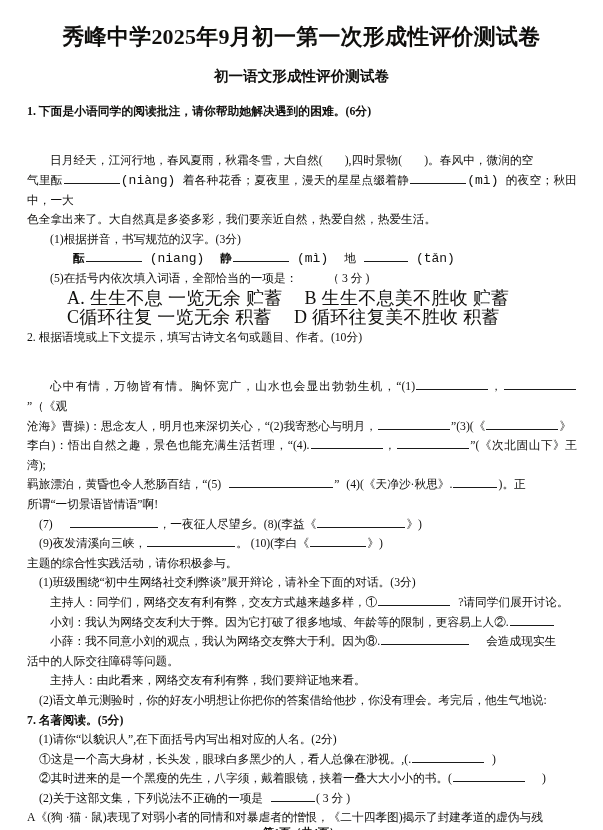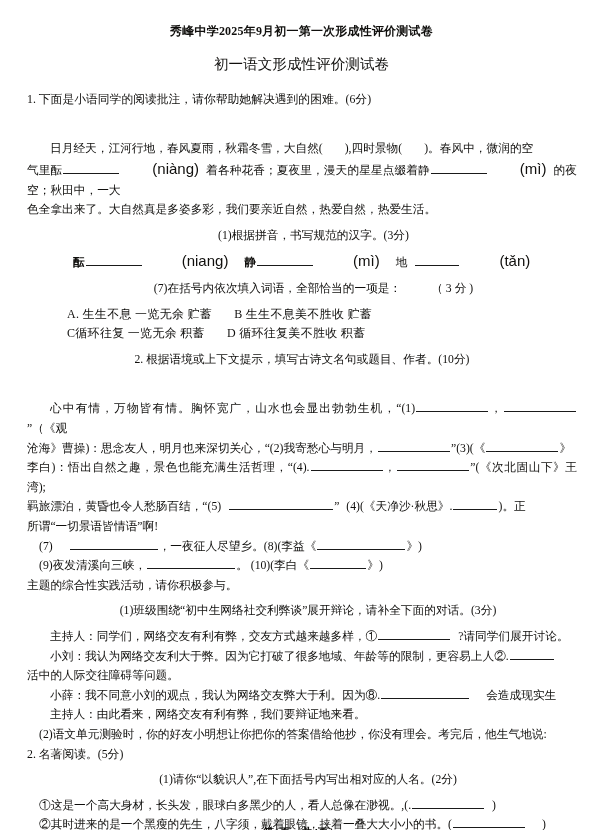--- a/index.html
+++ b/index.html
@@ -18,54 +18,53 @@
   .page {
     width: 603px;
     height: 830px;
     box-sizing: border-box;
     padding: 0;
     position: relative;
   }
   .title-main {
     text-align: center;
     font-weight: bold;
-    font-size: 12px;
+    font-size: 22px;
     letter-spacing: 0.2px;
     margin-top: 24px;
     line-height: 1.2;
   }
   .title-sub {
     text-align: center;
-    font-weight: normal;
+    font-weight: bold;
     font-size: 14.6px;
     margin-top: 18px;
     line-height: 1.2;
   }
   .body-wrap {
     margin-top: 16px;
     padding: 0 26px 0 27px;
   }
   .qline {
     font-size: 11.7px;
     line-height: 19.6px;
     text-align: justify;
     text-justify: inter-ideograph;
     margin: 0;
   }
   .qhead {
-    font-weight: normal;
+    font-weight: bold;
     font-size: 11.8px;
     line-height: 19.6px;
     margin: 0;
   }
   .qhead-reg {
     font-size: 11.7px;
     line-height: 19.6px;
-    margin: 6px;
-    text-align: center;
+    margin: 0;
   }
   .indent1 { text-indent: 23px; margin-top: 30px; }
   .indent2 { padding-left: 23px; }
   .indent3 { padding-left: 46px; }
   .indent-small { padding-left: 12px; }
   .blank {
     display: inline-block;
     border-bottom: 1px solid #1a1a1a;
     vertical-align: baseline;
     height: 11px;
@@ -74,26 +73,25 @@
   .b-sm { width: 44px; }
   .b-md { width: 56px; }
   .b-lg { width: 72px; }
   .b-xl { width: 88px; }
   .b-xxl { width: 104px; }
   .paren-blank {
     display: inline-block;
     width: 22px;
   }
   .pinyin {
-    font-family: Liberation Sans, sans-serif;
-    font-size: 15px;
-    margin-left: 32px;
+    font-family: Liberation Mono, monospace;
+    font-size: 13px;
   }
   .opts {
-    font-size: 12px;
+    font-size: 18px;
     line-height: 19.6px;
     padding-left: 40px;
     letter-spacing: 0.3px;
   }
   .opt-gap { display: inline-block; width: 22px; }
   .opt-gap-l { display: inline-block; width: 30px; }
   .footer {
     position: absolute;
     bottom: 14px;
     left: 0;
@@ -130,21 +128,21 @@
       <span>色全拿出来了。大自然真是多姿多彩，我们要亲近自然，热爱自然，热爱生活。</span>
     </div>
 
     <div class="qhead-reg indent2">(1)根据拼音，书写规范的汉字。(3分)</div>
 
     <div class="qline indent3">
       <b>酝</b><span class="blank b-md"></span><span class="narrow-sp"></span><span class="pinyin">(niang)</span><span class="wide-sp"></span><b>静</b><span class="blank b-md"></span><span class="narrow-sp"></span><span class="pinyin">(mì)</span><span class="wide-sp"></span><span>地</span><span class="narrow-sp"></span><span class="blank b-sm"></span><span class="narrow-sp"></span><span class="pinyin">(tǎn)</span>
     </div>
 
     <div class="qhead-reg indent2">
-      <span>(7)在括号内依次填入词语，全部恰当的一项是：</span><span class="opt-gap-l"></span><span>（ 3 分 )</span>
+      <span>(5)在括号内依次填入词语，全部恰当的一项是：</span><span class="opt-gap-l"></span><span>（ 3 分 )</span>
     </div>
 
     <div class="opts">
       <span>A. 生生不息  一览无余   贮蓄</span><span class="opt-gap"></span><span>B 生生不息美不胜收   贮蓄</span>
     </div>
     <div class="opts">
       <span>C循环往复   一览无余   积蓄</span><span class="opt-gap"></span><span>D 循环往复美不胜收   积蓄</span>
     </div>
 
     <div class="qhead-reg">2. 根据语境或上下文提示，填写古诗文名句或题目、作者。(10分)</div>
@@ -181,41 +179,44 @@
     <div class="qhead-reg indent-small">(1)班级围绕“初中生网络社交利弊谈”展开辩论，请补全下面的对话。(3分)</div>
 
     <div class="qline indent2">
       <span>主持人：同学们，网络交友有利有弊，交友方式越来越多样，①</span><span class="blank b-lg"></span><span class="narrow-sp"></span><span>?请同学们展开讨论。</span>
     </div>
 
     <div class="qline indent2">
       <span>小刘：我认为网络交友利大于弊。因为它打破了很多地域、年龄等的限制，更容易上人②.</span><span class="blank b-sm"></span>
     </div>
 
-    <div class="qline">活中的人际交往障碍等问题。</div>
     <div class="qline indent2">
       <span>小薛：我不同意小刘的观点，我认为网络交友弊大于利。因为⑧.</span><span class="blank b-xl"></span><span class="wide-sp"></span><span>会造成现实生</span>
     </div>
+    <div class="qline">活中的人际交往障碍等问题。</div>
 
     <div class="qline indent2">主持人：由此看来，网络交友有利有弊，我们要辩证地来看。</div>
 
     <div class="qline indent-small">(2)语文单元测验时，你的好友小明想让你把你的答案借给他抄，你没有理会。考完后，他生气地说:</div>
 
-    <div class="qhead">2. 名著阅读。(5分)</div>
+    <div class="qhead">7. 名著阅读。(5分)</div>
 
     <div class="qhead-reg indent-small">(1)请你“以貌识人”,在下面括号内写出相对应的人名。(2分)</div>
 
     <div class="qline indent-small">
       <span>①这是一个高大身材，长头发，眼球白多黑少的人，看人总像在渺视。,(.</span><span class="blank b-lg"></span><span class="narrow-sp"></span><span>)</span>
     </div>
 
     <div class="qline indent-small">
       <span>②其时进来的是一个黑瘦的先生，八字须，戴着眼镜，挟着一叠大大小小的书。(</span><span class="blank b-lg"></span><span class="wide-sp"></span><span>)</span>
     </div>
 
+    <div class="qline indent-small">
+      <span>(2)关于这部文集，下列说法不正确的一项是</span><span class="narrow-sp"></span><span class="blank b-sm"></span><span>( 3 分 )</span>
+    </div>
 
     <div class="qline">A《(狗 ·猫 · 鼠)表现了对弱小者的同情和对暴虐者的憎恨，《二十四孝图)揭示了封建孝道的虚伪与残</div>
 
   </div>
 
   <div class="footer">第1页（共4页）</div>
 
 </div>
 
 </body></html>

